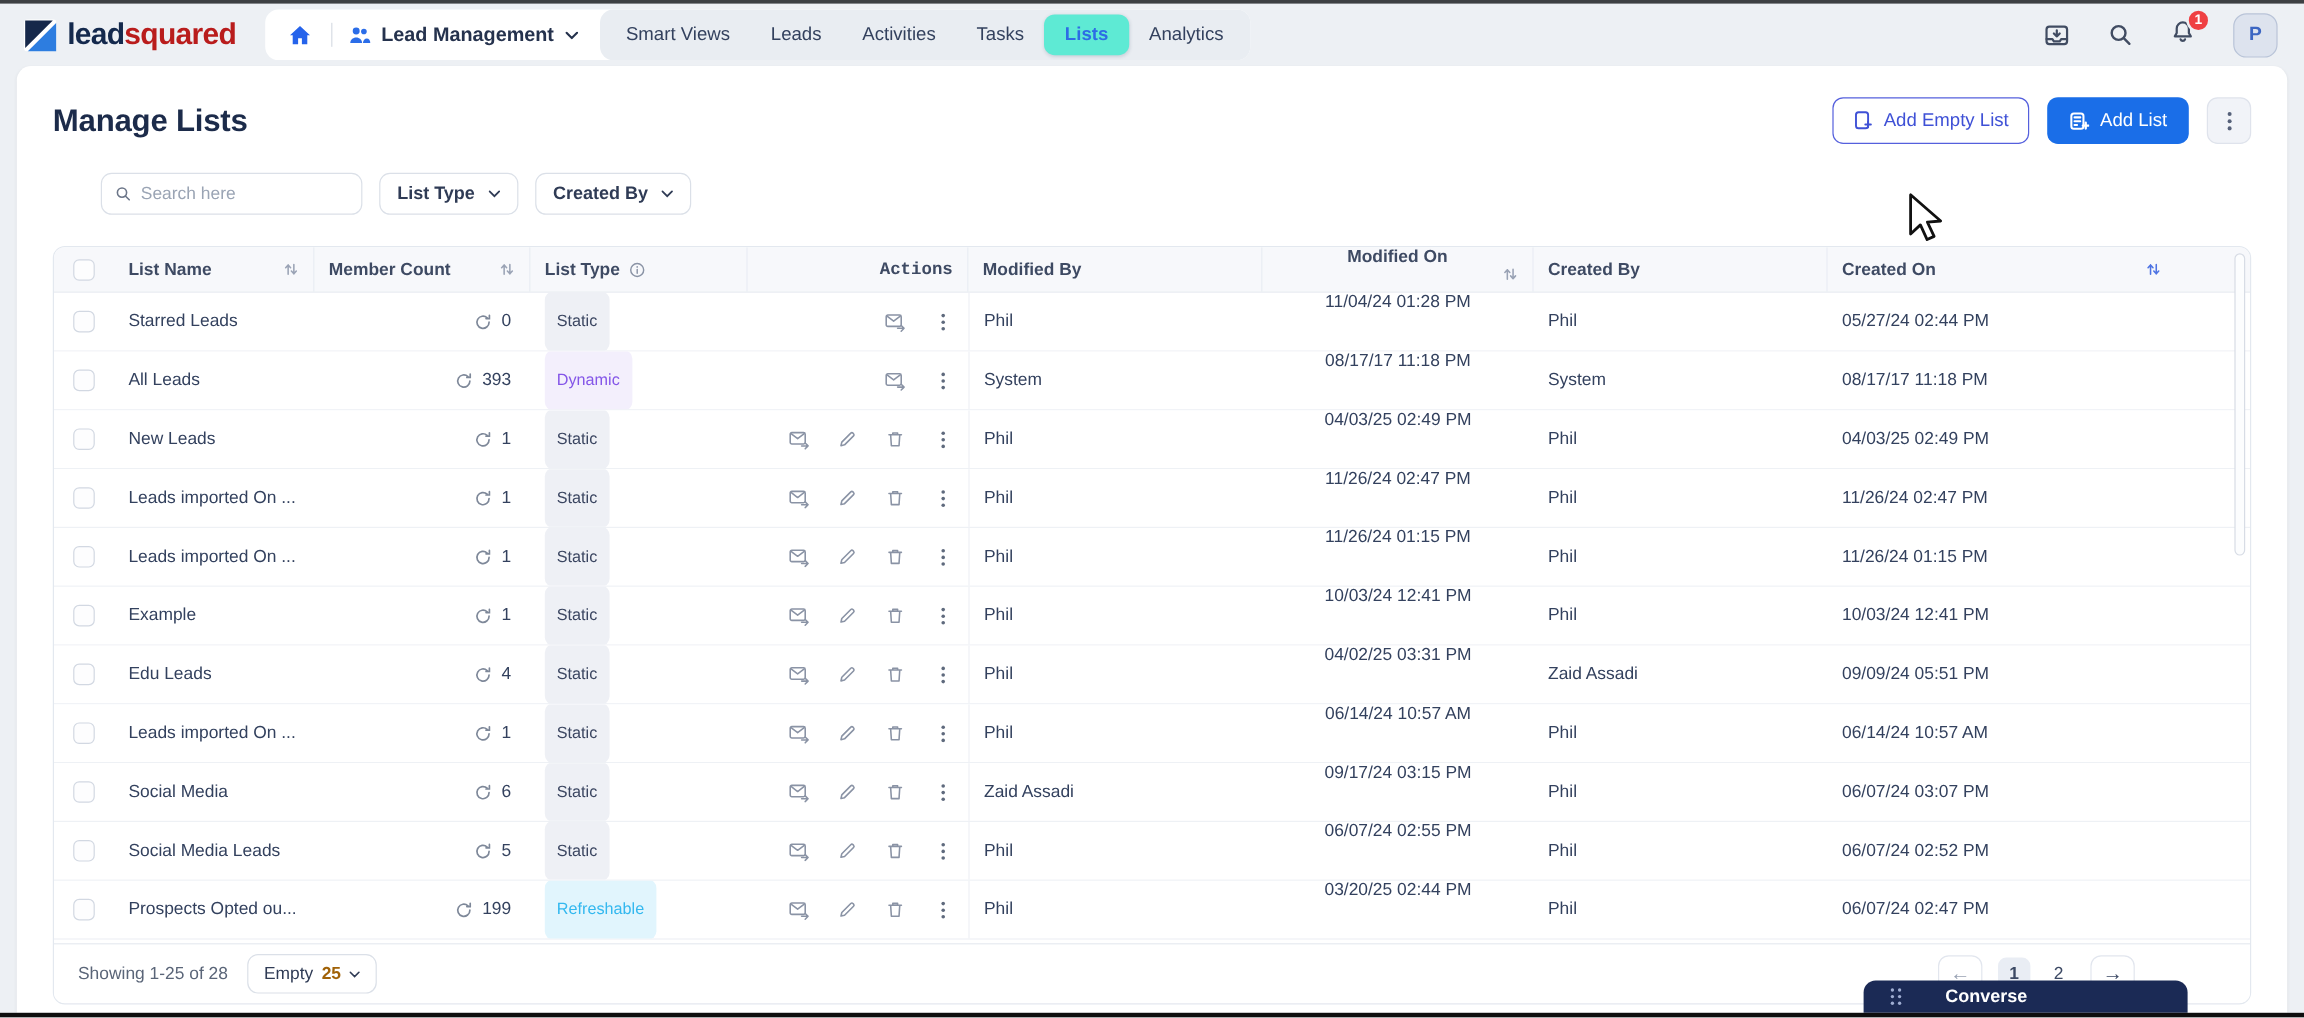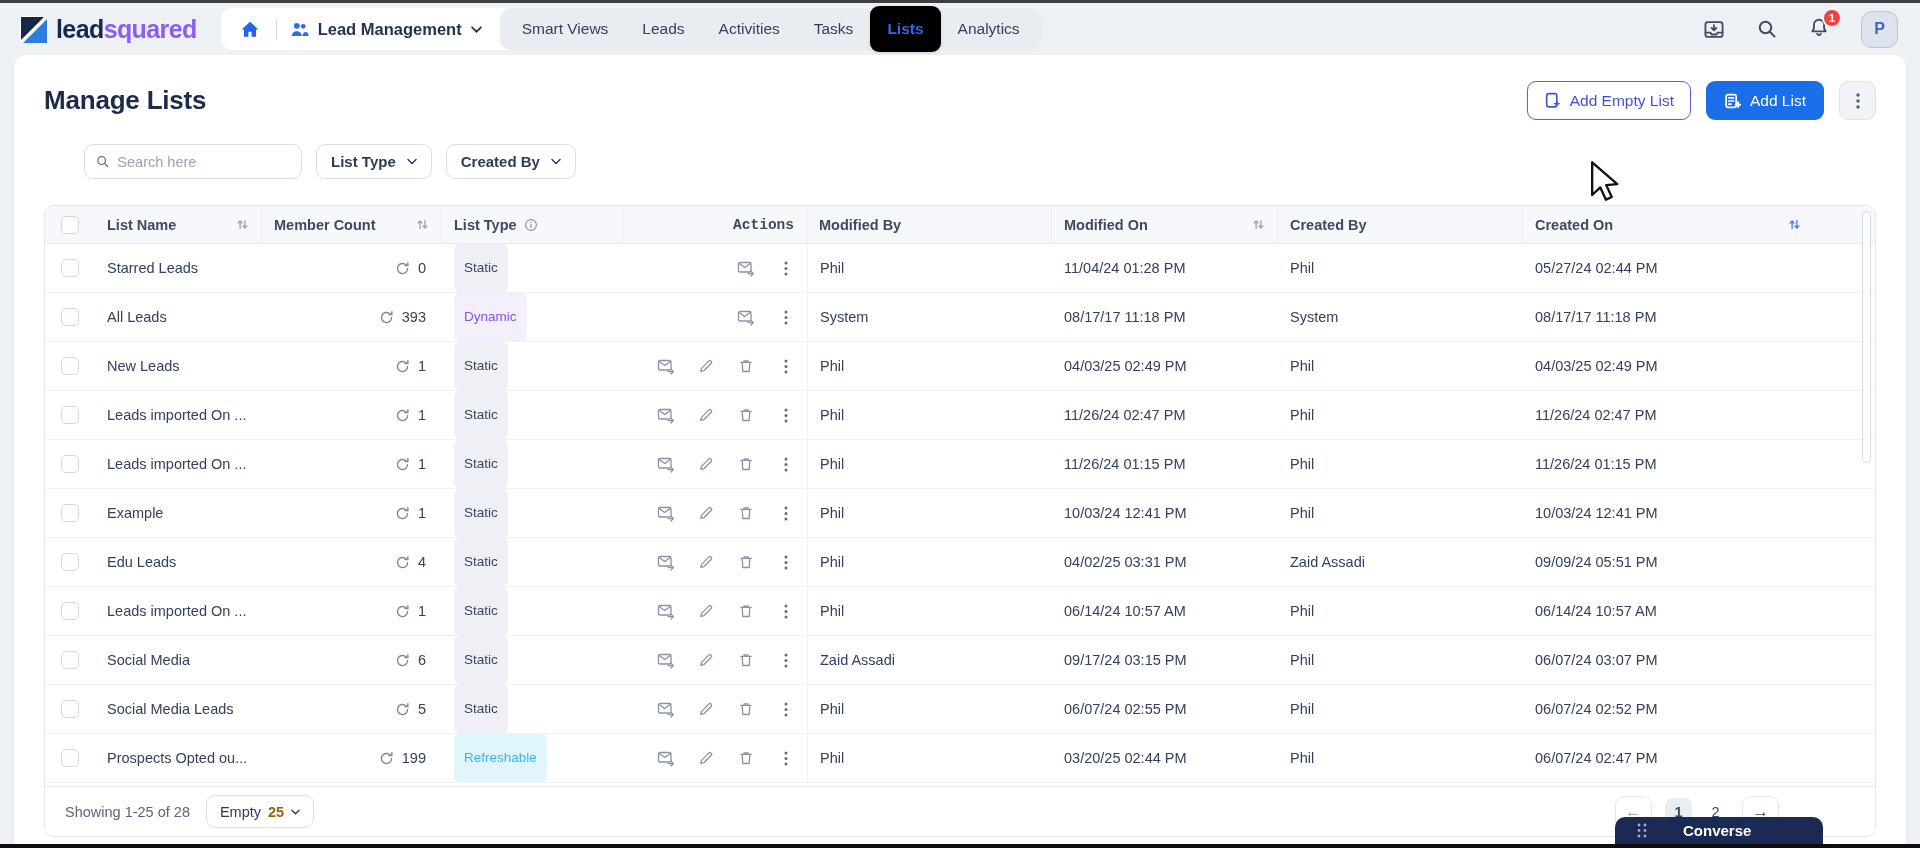--- a/index.html
+++ b/index.html
@@ -10,28 +10,28 @@
     position:relative;
     color:#33415e;
   }
   .top-strip{height:3px;background:#3d4043;}
   .bottom-strip{position:absolute;left:0;right:0;bottom:0;height:4px;background:#0e0e0e;z-index:60;}
 
   
   .topbar{height:52px;display:flex;align-items:center;padding:0 22px 0 20px;}
   .logo{display:flex;align-items:center;gap:9px;margin-right:24px;cursor:pointer;}
   .logo-text{font-size:25px;font-weight:700;color:#14294d;letter-spacing:-0.6px;}
-  .logo-text .blue{color:#8b5cf6;font-weight:600;}
+  .logo-text .blue{color:#b91c1c;font-weight:600;}
   .nav-wrap{background:#fff;border-radius:11px;display:flex;align-items:center;height:42px;padding:0 0 0 16px;}
   .home-btn{display:flex;align-items:center;justify-content:center;width:26px;cursor:pointer;}
   .nav-divider{width:1px;height:20px;background:#d7dce4;margin:0 13px;}
   .workspace{display:flex;align-items:center;gap:9px;font-size:16.5px;font-weight:700;color:#25324d;margin-right:18px;cursor:pointer;}
   .tabs-group{background:#e9edf2;border-radius:11px;height:42px;display:flex;align-items:center;padding:0 5px;}
   .tab{padding:0 17px;font-size:15.5px;color:#33415e;border-radius:9px;height:42px;display:flex;align-items:center;cursor:pointer;white-space:nowrap;}
-  .tab.active{background:#000000;color:#2d6ce5;font-weight:700;height:46px;box-shadow:0 1px 3px rgba(20,40,80,.14);}
+  .tab.active{background:#5eead4;color:#2d6ce5;font-weight:700;height:34px;box-shadow:0 1px 3px rgba(20,40,80,.14);}
   .topbar-right{margin-left:auto;display:flex;align-items:center;gap:32px;}
   .tb-icon{display:flex;align-items:center;justify-content:center;cursor:pointer;}
   .bell-wrap{position:relative;cursor:pointer;}
   .notif-badge{position:absolute;top:-9px;right:-13px;min-width:20px;height:20px;border-radius:50%;background:#ef4043;border:2px solid #edf0f4;color:#fff;font-size:11.5px;font-weight:700;display:flex;align-items:center;justify-content:center;}
   .avatar{width:37px;height:37px;border-radius:11px;background:#dde3ee;border:1.5px solid #b9c4d8;color:#3c66c2;font-weight:700;font-size:16px;display:flex;align-items:center;justify-content:center;cursor:pointer;}
 
   
   .main-card{position:absolute;top:55px;left:14px;right:14px;bottom:4px;background:#fff;border-radius:12px 12px 0 0;padding:26px 30px 0;box-shadow:0 1px 3px rgba(0,0,0,.05);}
   .page-head{display:flex;align-items:center;}
   h1{font-size:26px;font-weight:700;color:#1c2b4a;letter-spacing:-0.2px;}
@@ -53,21 +53,21 @@
   .th{font-size:14.5px;color:#3e4a63;font-weight:600;display:flex;align-items:center;padding:0 12px;border-right:1px solid #e9edf3;white-space:nowrap;}
   .th:last-child{border-right:none;}
   .tr{display:flex;height:49px;align-items:stretch;border-bottom:1px solid #eef1f5;background:#fff;flex:none;}
   .td{padding:0 12px;font-size:14.5px;color:#33415e;display:flex;align-items:center;white-space:nowrap;overflow:hidden;}
   .col-check{width:50px;justify-content:center;border-right:none;}
   .col-name{width:167px;}
   .col-count{width:180px;}
   .col-type{width:181px;}
   .col-actions{width:184px;justify-content:flex-end;font-family:Liberation Mono, monospace;}
   .col-mby{width:245px;}
-  .col-mon{width:226px;}
+  .col-mon{width:226px;flex-direction:column;}
   .col-cby{width:245px;}
   .col-con{flex:1;}
   .tr .col-mby{border-left:1px solid #eef1f5;}
   .sort-icon{margin-left:auto;color:#9aa3b5;display:flex;}
   .sort-blue{color:#4f74e3;margin-right:62px;}
   .th.col-actions{justify-content:flex-end;}
   .checkbox{width:18px;height:18px;border:1.5px solid #d2d8e2;border-radius:5px;background:#fdfdfe;cursor:pointer;flex:none;}
   .row-name{cursor:pointer;}
   .count-cell{justify-content:flex-end;padding-right:16px;gap:8px;}
   .refresh{display:flex;cursor:pointer;}
@@ -84,21 +84,21 @@
   .tfooter{margin-top:auto;display:flex;align-items:center;padding:0 16px 0 20px;height:50px;border-top:1px solid #e6eaf1;font-size:14.5px;color:#5a6578;flex:none;background:#fff;}
   .show-pill{margin-left:16px;border:1px solid #dbe0e8;border-radius:9px;height:33px;padding:0 13px;display:flex;gap:7px;align-items:center;color:#2f3b55;cursor:pointer;background:#fff;}
   .show-pill b{font-weight:700;color:#a16207;}
   .pager{margin-left:auto;display:flex;align-items:center;gap:13px;margin-right:80px;}
   .pg-btn{width:37px;height:32px;border:1px solid #e2e6ee;border-radius:9px;display:flex;align-items:center;justify-content:center;color:#98a1b2;font-size:17px;background:#fff;cursor:pointer;}
   .pg-btn.next{color:#3c4964;}
   .page-num{min-width:27px;height:27px;border-radius:7px;display:flex;align-items:center;justify-content:center;font-size:14.5px;color:#3c4964;padding:0 7px;cursor:pointer;}
   .page-num.active{background:#e9edf4;font-weight:700;}
 
   
-  .converse{position:absolute;right:97px;bottom:4px;width:208px;height:27px;background:#1b2a55;border-radius:10px 10px 0 0;display:flex;align-items:center;padding-left:22px;gap:36px;z-index:50;cursor:pointer;}
+  .converse{position:absolute;right:97px;bottom:4px;width:270px;height:27px;background:#1b2a55;border-radius:10px 10px 0 0;display:flex;align-items:center;padding-left:22px;gap:36px;z-index:50;cursor:pointer;}
   .converse-label{color:#fff;font-size:15px;font-weight:700;}
 
   
   .cursor{position:absolute;left:1588px;top:160px;z-index:100;pointer-events:none;}
 </style>
 </head>
 <body>
 
 <div class="top-strip"></div>
 

